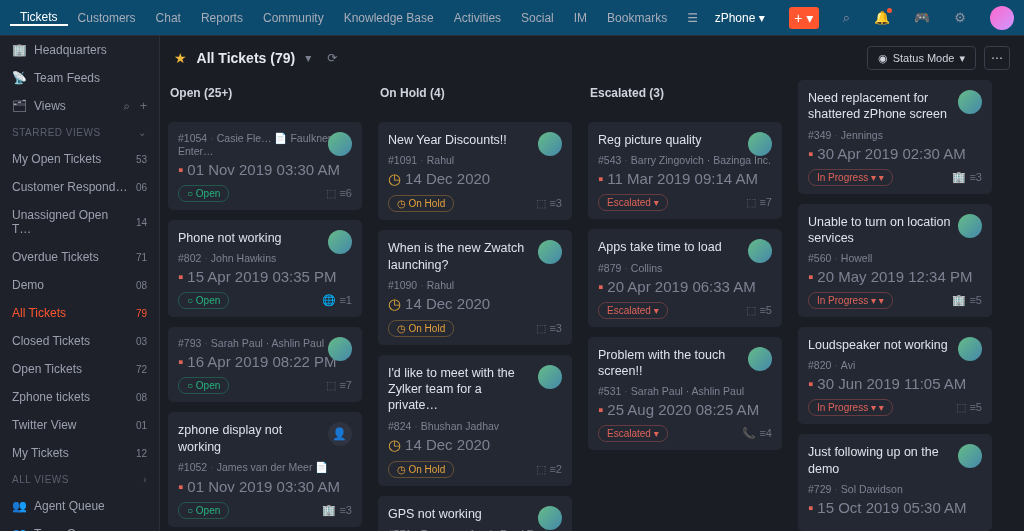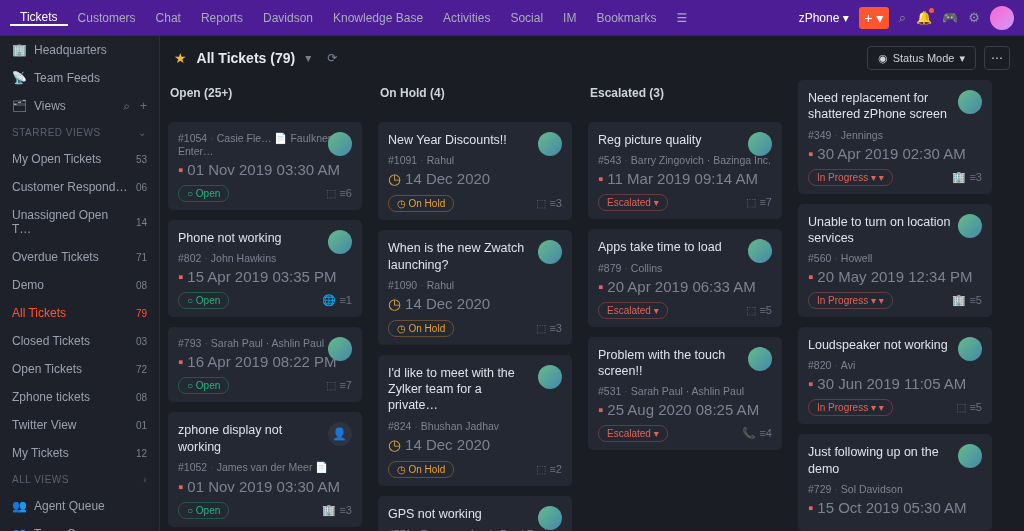--- a/index.html
+++ b/index.html
@@ -1,20 +1,20 @@
 <!DOCTYPE html>
 <html><head>
 <meta charset="utf-8">
 <style>
 *{box-sizing:border-box;margin:0;padding:0;font-family:-apple-system,BlinkMacSystemFont,'Segoe UI',sans-serif}
 body{background:#1a1d24;color:#a0a5b5;font-size:12px;width:1024px;height:531px;overflow:hidden}
-.topbar{height:36px;background:#4c1d95;display:flex;align-items:center;padding:0 10px;border-bottom:1px solid #2c2f38}
+.topbar{height:36px;background:#0c4a6e;display:flex;align-items:center;padding:0 10px;border-bottom:1px solid #2c2f38}
 .nav-item{padding:0 10px;font-size:12px;cursor:pointer;color:#a8adb8}
 .nav-item.active{color:#fff;border-bottom:2px solid #fff}
-.topbar-right{margin-left:auto;display:flex;align-items:center;gap:10px}
+.topbar-right{margin-left:auto;display:flex;align-items:center;gap:24px}
 .brand{color:#fff;font-size:12px;cursor:pointer}
 .add-btn{background:#ff5630;color:#fff;width:30px;height:22px;border-radius:3px;display:flex;align-items:center;justify-content:center;font-size:14px;cursor:pointer}
 .top-icon{color:#8d92a2;cursor:pointer;font-size:13px;position:relative}
 .top-icon .dot{position:absolute;top:-2px;right:-2px;width:5px;height:5px;background:#ff5630;border-radius:50%}
 .avatar-s{width:24px;height:24px;border-radius:50%;background:linear-gradient(135deg,#f6c,#c9f)}
 
 .main{display:flex;height:495px}
 .sidebar{width:160px;background:#1e2129;border-right:1px solid #2c2f38;overflow-y:auto;padding-bottom:10px}
 .sb-row{display:flex;align-items:center;padding:7px 12px;font-size:12px;color:#9ba0b0;cursor:pointer;gap:8px}
 .sb-row .icn{width:14px}
@@ -56,21 +56,21 @@
 </style>
 </head>
 <body>
 
 <div class="topbar">
   <div id="nav-holder" style="display:flex;height:100%;align-items:center">
       <div class="nav-item active">Tickets</div>
       <div class="nav-item">Customers</div>
       <div class="nav-item">Chat</div>
       <div class="nav-item">Reports</div>
-      <div class="nav-item">Davidson</div>
+      <div class="nav-item">Community</div>
       <div class="nav-item">Knowledge Base</div>
       <div class="nav-item">Activities</div>
       <div class="nav-item">Social</div>
       <div class="nav-item">IM</div>
       <div class="nav-item">Bookmarks</div>
     </div>
   <span class="nav-item">☰</span>
   <div class="topbar-right">
     <span class="brand"><span>zPhone</span> ▾</span>
     <span class="add-btn">+ ▾</span>

